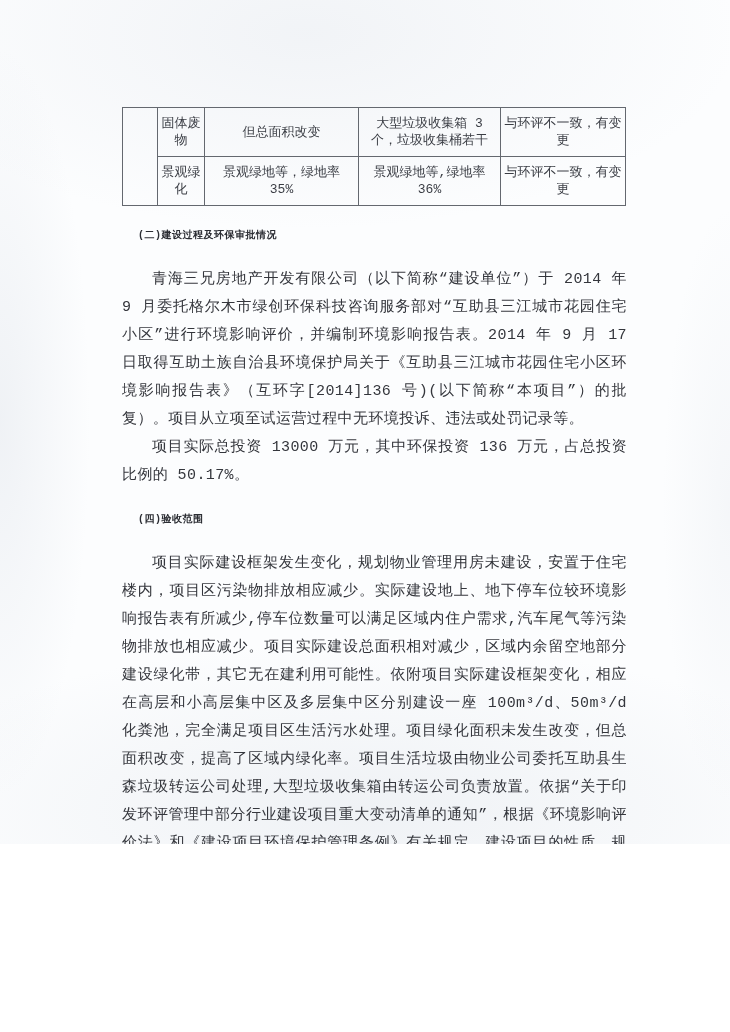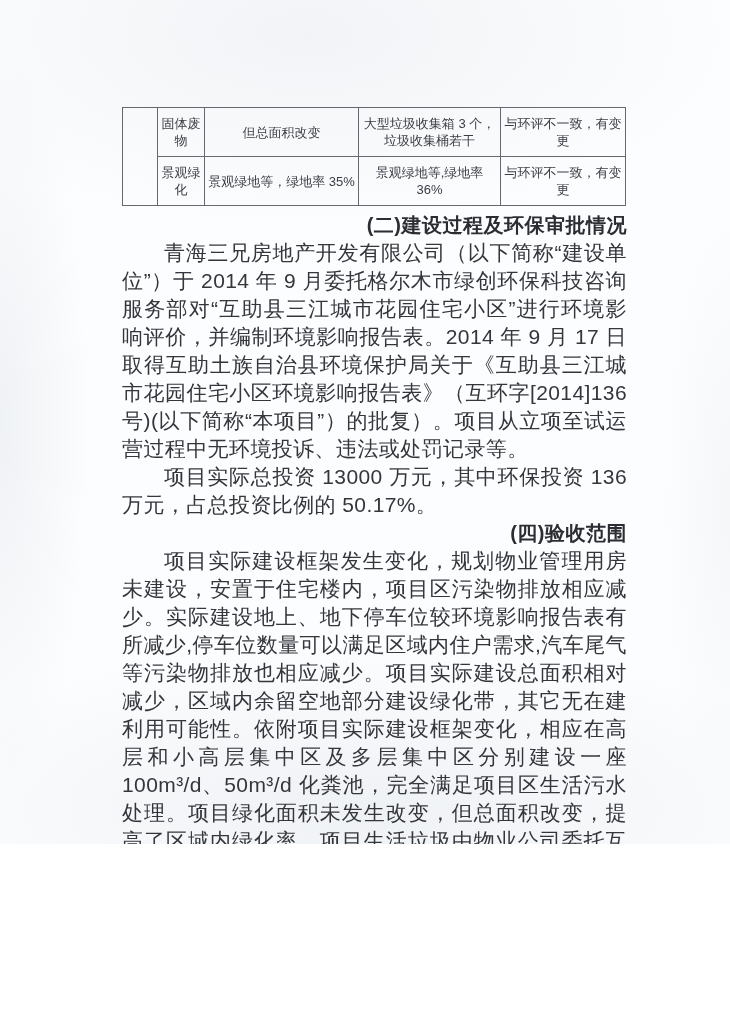--- a/index.html
+++ b/index.html
@@ -1,21 +1,21 @@
 <!DOCTYPE html>
 <html><head>
 <meta charset="utf-8">
 <style>
   html, body { margin: 0; padding: 0; background: #ffffff; }
   .page {
     position: relative;
     width: 730px;
     height: 844px;
     overflow: hidden;
-    font-family: Liberation Sans, sans-serif;
+    font-family: Liberation Mono, monospace;
     color: #34363c;
     background:
       radial-gradient(ellipse 620px 280px at 42% 4%, rgba(176,186,202,0.14), rgba(176,186,202,0) 70%),
       radial-gradient(ellipse 700px 240px at 50% 96%, rgba(170,182,198,0.16), rgba(170,182,198,0) 70%),
       radial-gradient(ellipse 120px 500px at 0% 50%, rgba(180,190,205,0.18), rgba(180,190,205,0) 75%),
       radial-gradient(ellipse 90px 400px at 100% 60%, rgba(180,190,205,0.10), rgba(180,190,205,0) 75%),
       linear-gradient(#fcfdfe, #fcfdfe);
   }
   .content {
     position: absolute;
@@ -39,31 +39,30 @@
     color: #3a3d44;
     height: 49px;
     box-sizing: border-box;
   }
   .col-spacer { width: 35px; }
   .col-cat    { width: 47px; }
   .col-appr   { width: 154px; }
   .col-act    { width: 142px; }
   .col-cmp    { width: 125px; }
   h3.sec {
-    margin: 0;
-    font-size: 20px;
+    margin: 16px;
+    font-size: 10px;
     font-weight: bold;
     line-height: 28px;
     color: #2b2d33;
     letter-spacing: 0.5px;
-    text-align: right;
   }
   p.body {
     margin: 0;
-    font-size: 21px;
+    font-size: 15px;
     line-height: 28px;
     text-align: justify;
     text-justify: inter-ideograph;
     text-indent: 2em;
     letter-spacing: 0.4px;
   }
 </style>
 </head>
 <body>
 

